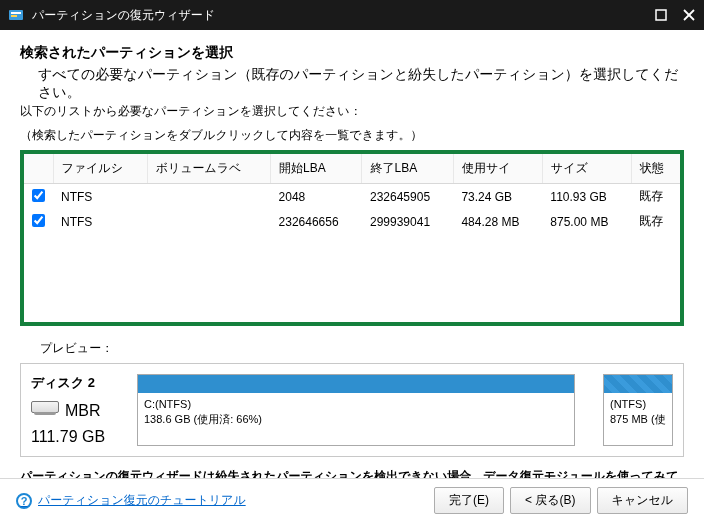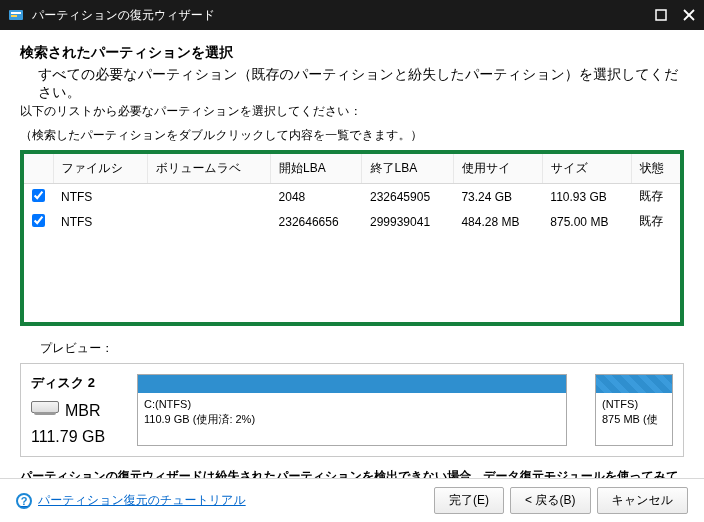--- a/index.html
+++ b/index.html
@@ -25,21 +25,21 @@
 .disk-title { font-weight: bold; font-size: 13px; }
 .disk-icon-row { display: flex; align-items: center; gap: 6px; margin-top: 2px; }
 .disk-icon { width: 28px; height: 12px; border: 1px solid #777; border-radius: 2px; background: linear-gradient(#f5f5f5,#ddd); position: relative; }
 .disk-icon::after { content:""; position:absolute; bottom:-3px; left:2px; right:2px; height:3px; background:#999; border-radius:0 0 2px 2px; }
 .disk-sub { font-size: 16px; margin-top: 8px; }
 .partition { border: 1px solid #aaa; display: flex; flex-direction: column; padding: 0; overflow: hidden; }
 .part-bar { height: 18px; background: #2f8fcf; }
 .part-bar-stripes { background: repeating-linear-gradient(45deg,#2f8fcf,#2f8fcf 6px,#3a9bdc 6px,#3a9bdc 12px); }
 .part-text { padding: 4px 6px 2px 6px; font-size: 11px; line-height: 1.4; white-space: nowrap; }
 .partition.main { flex: 1; }
-.partition.small { width: 78px; margin-left: 18px; }
+.partition.small { width: 70px; margin-left: 18px; }
 .note { margin-top: 10px; font-size: 12px; font-weight: bold; line-height: 1.5; }
 .footer { position: absolute; bottom: 0; left: 0; right: 0; border-top: 1px solid #d8d8d8; height: 44px; display: flex; align-items: center; padding: 0 16px; background: #fff; }
 .help-link { display: flex; align-items: center; gap: 6px; color: #0066cc; text-decoration: underline; cursor: pointer; font-size: 12px; }
 .help-icon { width: 16px; height: 16px; border: 2px solid #1b87d6; border-radius: 50%; color: #1b87d6; display: flex; align-items: center; justify-content: center; font-size: 11px; font-weight: bold; }
 .footer-spacer { flex: 1; }
 .btn { border: 1px solid #adadad; background: linear-gradient(#fdfdfd,#ececec); padding: 4px 14px; font-size: 12px; cursor: pointer; margin-left: 6px; border-radius: 2px; }
 input[type=checkbox] { width: 13px; height: 13px; }
 </style>
 </head>
 <body>
@@ -121,21 +121,21 @@
       <div class="disk-icon-row">
         <span class="disk-icon"></span>
         <span class="disk-sub">MBR</span>
       </div>
       <div class="disk-sub">111.79 GB</div>
     </div>
     <div class="partition main">
       <div class="part-bar"></div>
       <div class="part-text">
         <div>C:(NTFS)</div>
-        <div>110.9 GB (使用済: 2%)</div>
+        <div>138.6 GB (使用済: 66%)</div>
       </div>
     </div>
     <div class="partition small">
       <div class="part-bar part-bar-stripes"></div>
       <div class="part-text">
         <div>(NTFS)</div>
         <div>875 MB (使</div>
       </div>
     </div>
   </div>

